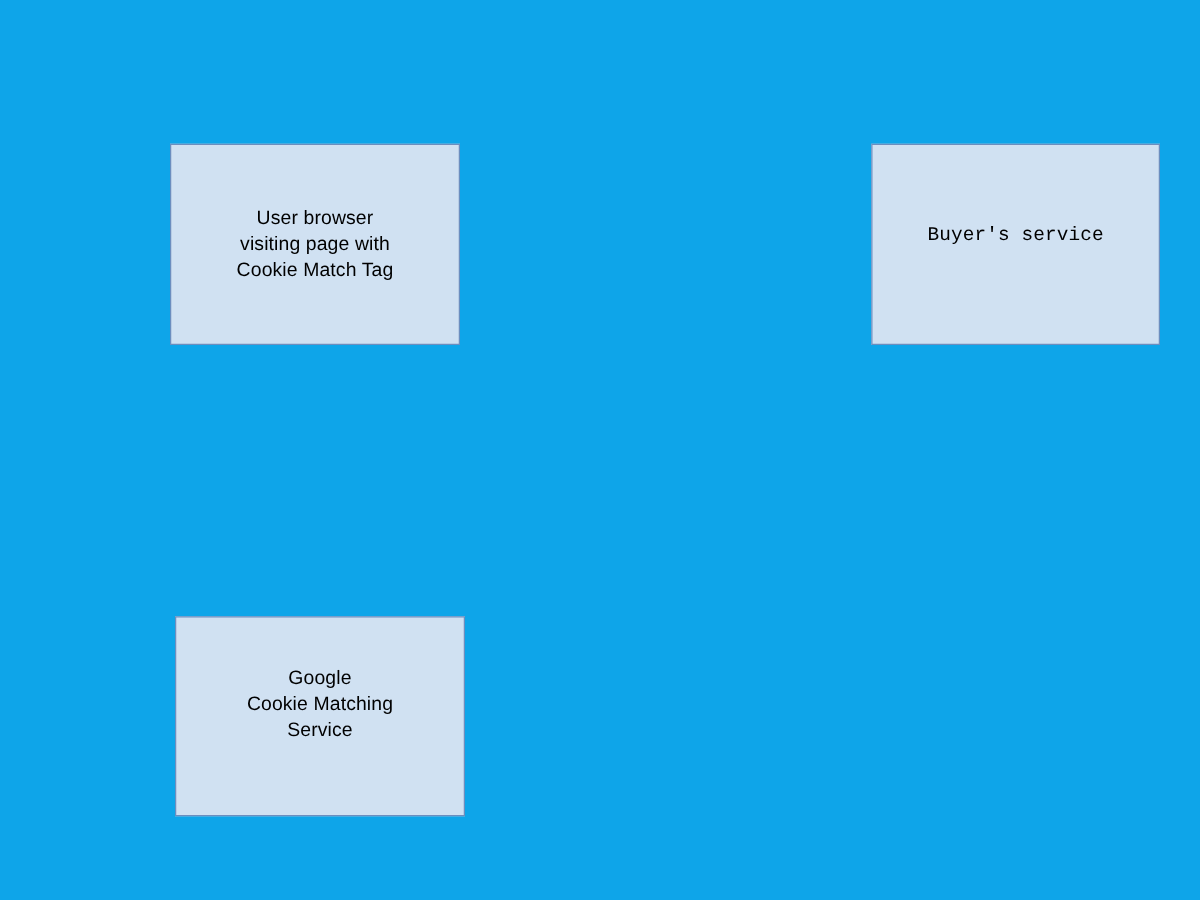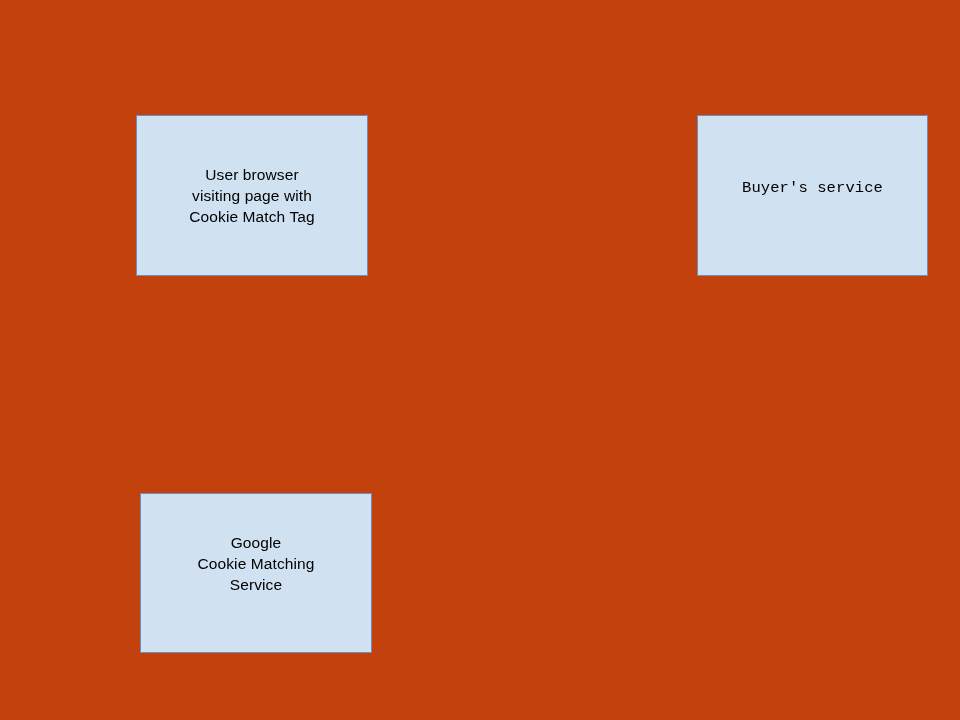--- a/index.html
+++ b/index.html
@@ -5,21 +5,21 @@
 <style>
   html, body {
     margin: 0;
     padding: 0;
     background: #000000;
   }
   #canvas {
     position: relative;
     width: 960px;
     height: 720px;
-    background: #c2410c;
+    background: #0ea5e9;
     overflow: hidden;
     font-family: "Liberation Sans", "DejaVu Sans", sans-serif;
   }
   .node {
     position: absolute;
     box-sizing: border-box;
     background: #d0e1f2;
     border: 1px solid #6c8ebf;
     display: flex;
     align-items: center;

